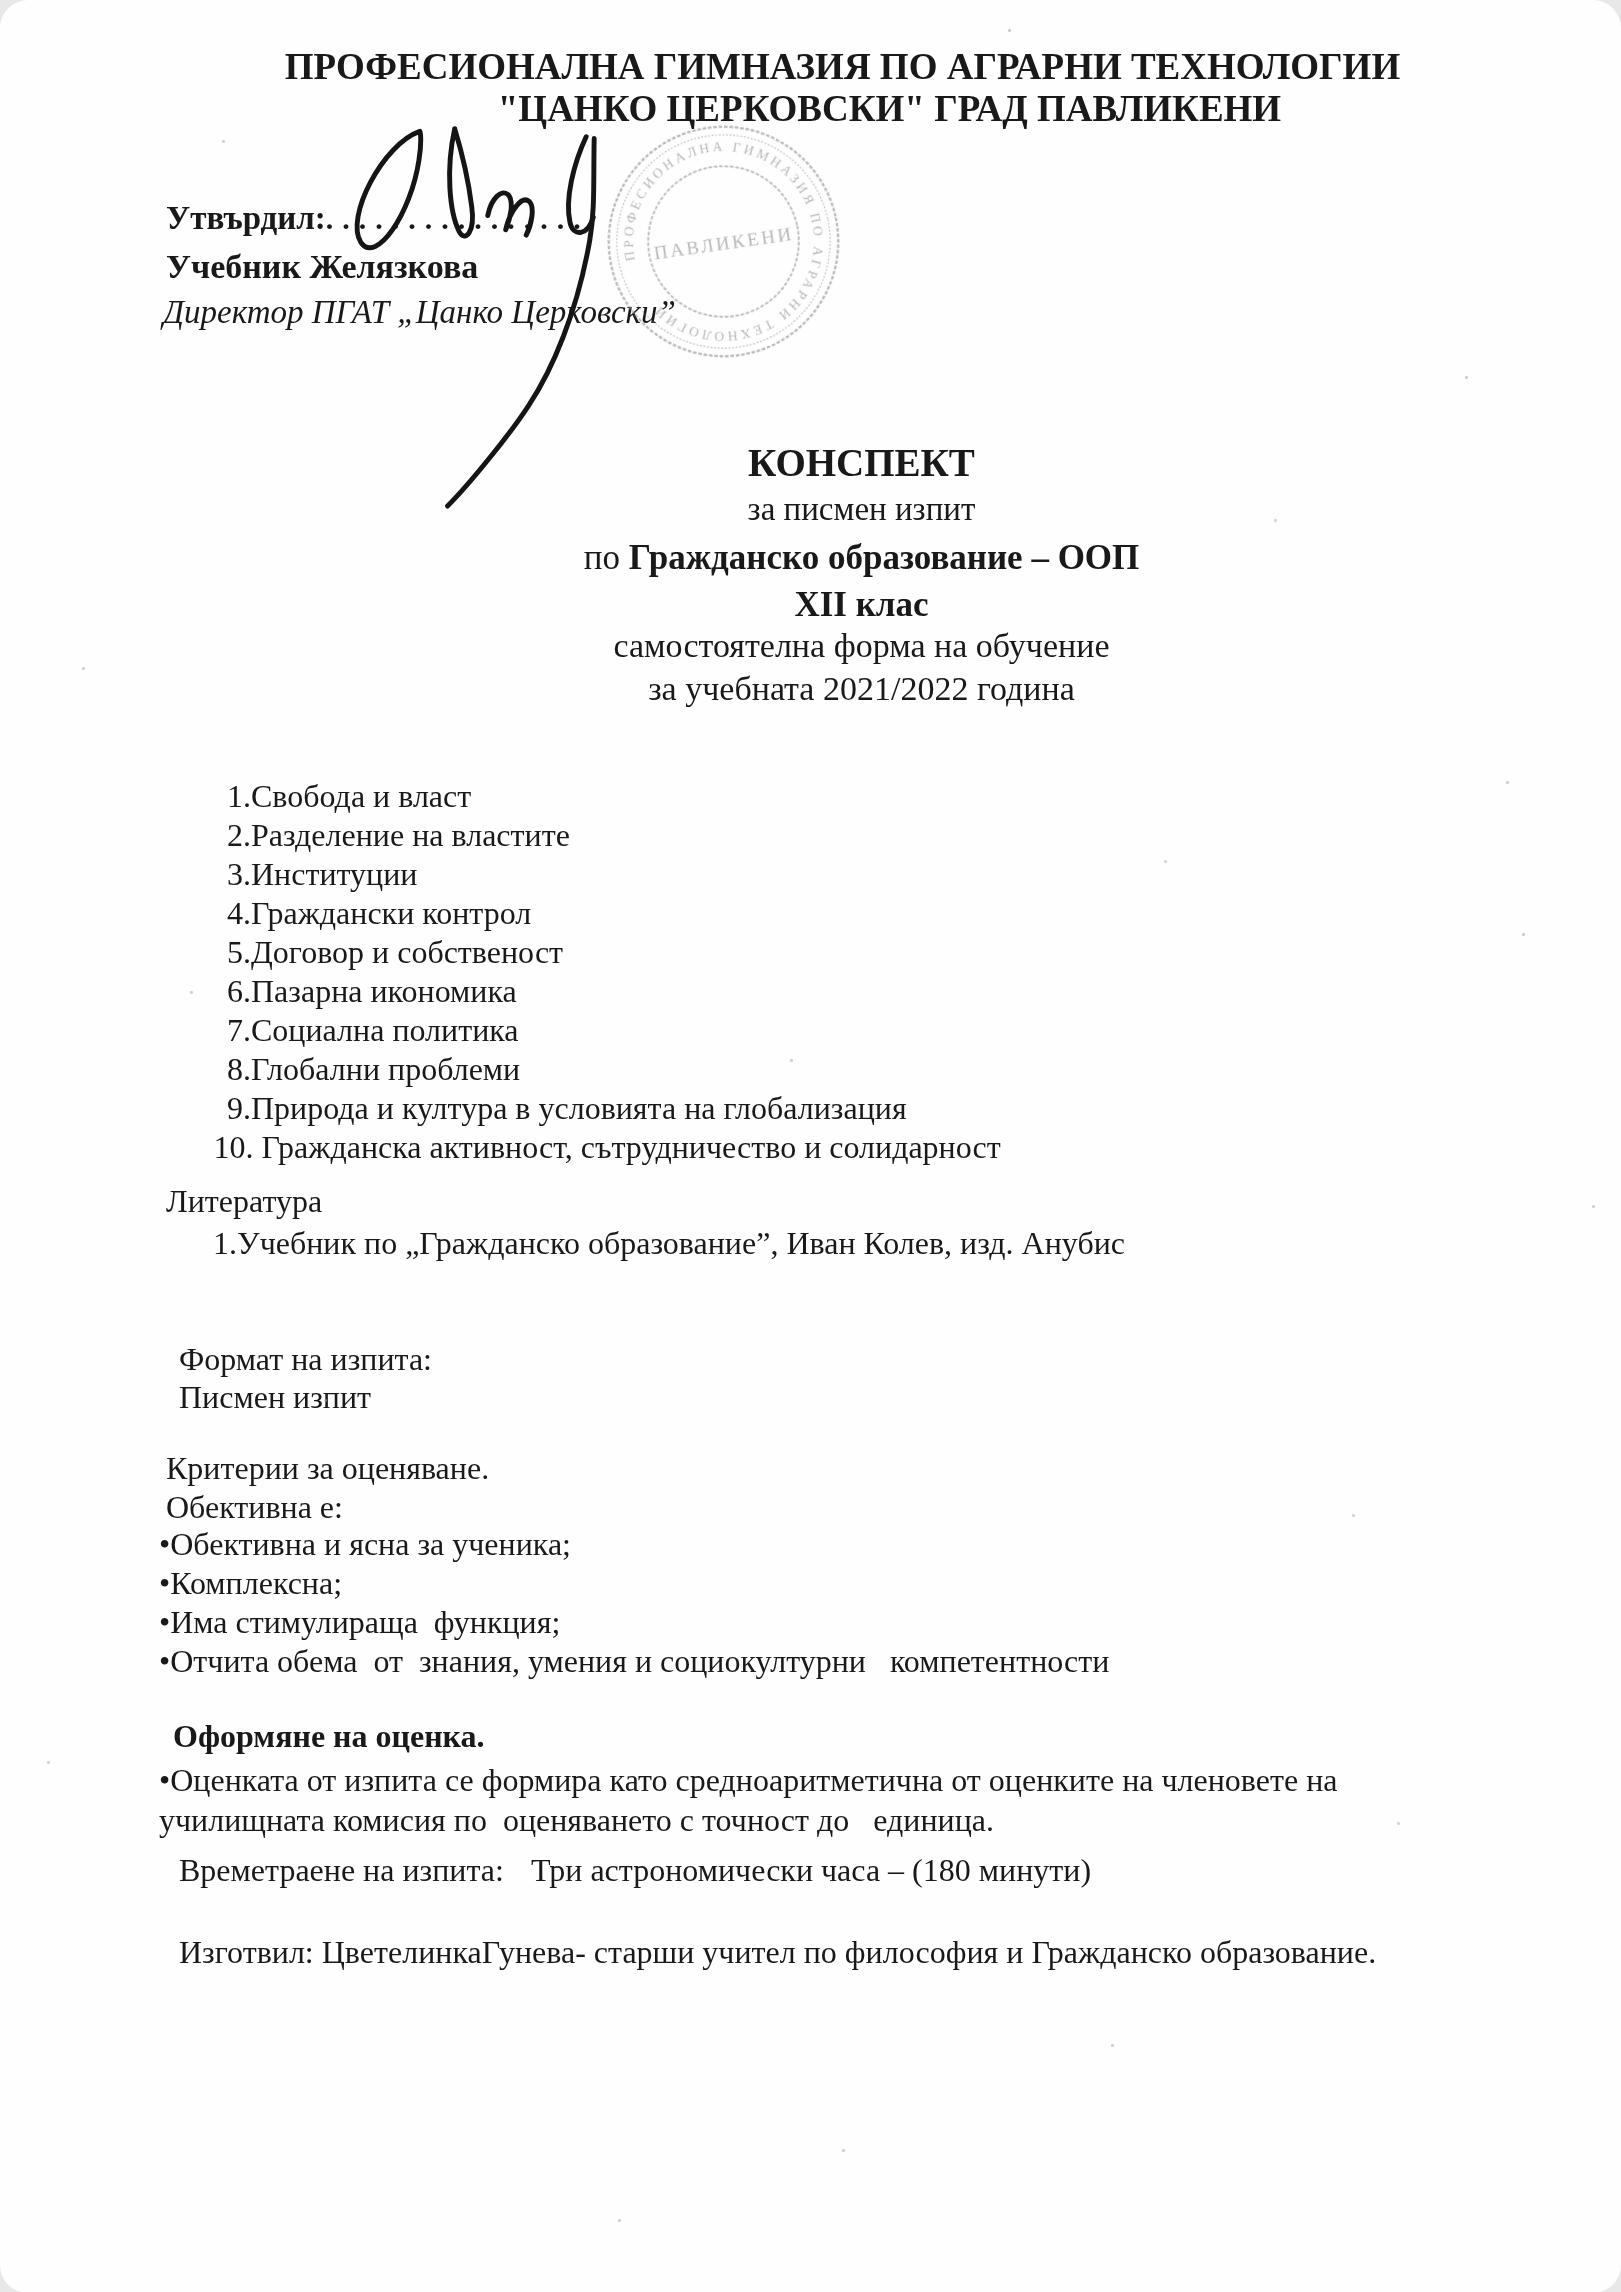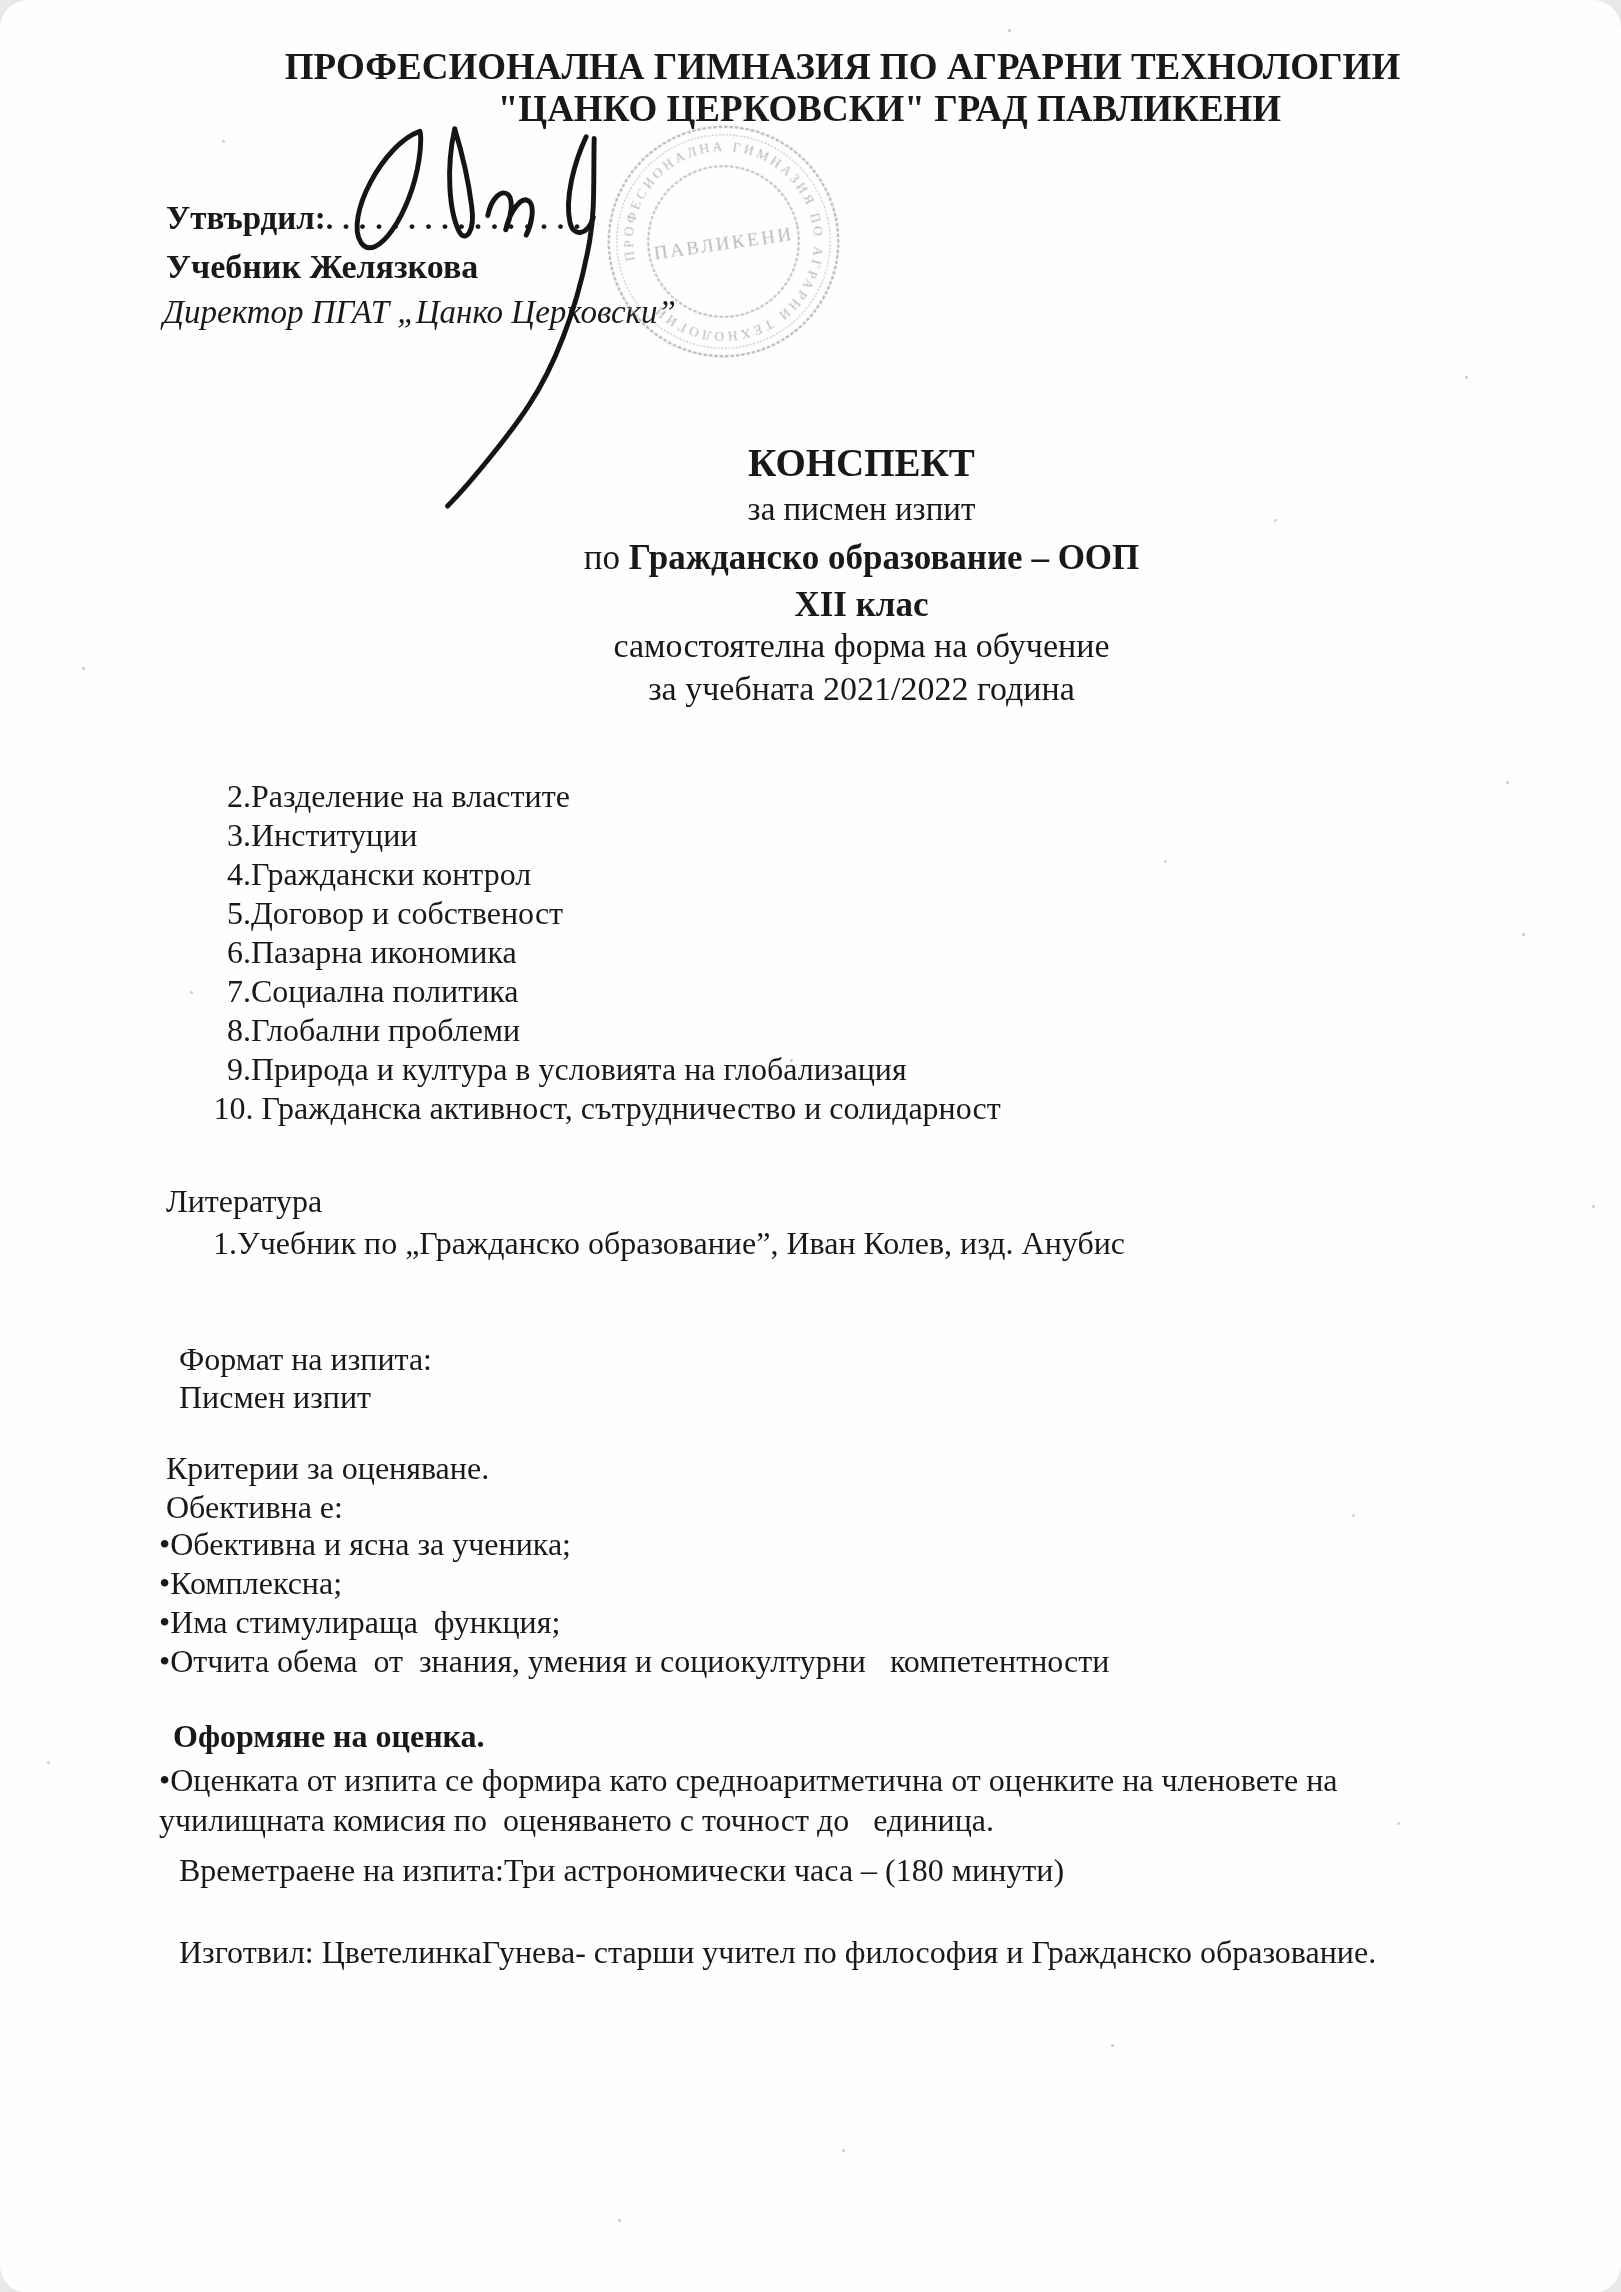--- a/index.html
+++ b/index.html
@@ -52,21 +52,21 @@
   .fmt{left:179px;top:1340px;font-size:32px;line-height:38px;}
   .u{text-decoration-thickness:2.2px;text-underline-offset:4.5px;margin-top:28px;}
   
   .crit{left:166px;top:1449px;font-size:32px;line-height:39px;}
   .bullets{left:159px;top:1525px;font-size:32px;line-height:39px;}
   
   .grade-heading{left:173px;top:1720px;font-size:32px;font-weight:700;line-height:1;}
   .grade-text{left:159px;top:1760px;font-size:32px;line-height:40px;width:1325px;}
   
   .duration{left:179px;top:1854px;font-size:32px;line-height:1;}
-  .duration .val{}
+  .duration .val{margin-left:27px;}
   
   .prepared{left:179px;top:1936px;font-size:32px;line-height:1;}
   
   .speck{width:2.7px;height:2.7px;border-radius:50%;background:transparent;opacity:.55;
     box-shadow:1008px 29px 0 #a3a3a3, 222px 140px 0 #b0b0b0, 1465px 376px 0 #a8a8a8,
       82px 667px 0 #ababab, 1274px 519px 0 #b2b2b2, 1522px 933px 0 #a5a5a5,
       324px 1399px 0 #aeaeae, 1592px 1205px 0 #a8a8a8, 47px 1761px 0 #b0b0b0,
       1111px 2044px 0 #a6a6a6, 618px 2219px 0 #ababab, 1397px 1822px 0 #b3b3b3,
       790px 1059px 0 #ababab, 1506px 781px 0 #a9a9a9, 190px 991px 0 #aeaeae,
       1352px 1514px 0 #b0b0b0, 842px 2149px 0 #a9a9a9, 1164px 860px 0 #b4b4b4;}
@@ -107,20 +107,21 @@
   <div class="abs titleblock">
     <div class="tb1 t">КОНСПЕКТ</div>
     <div class="tb2 t">за писмен изпит</div>
     <div class="tb3"><span class="t">по </span><b class="t">Гражданско образование – ООП</b></div>
     <div class="tb4 t">XII клас</div>
     <div class="tb5 t">самостоятелна форма на обучение</div>
     <div class="tb6 t">за учебната 2021/2022 година</div>
   </div>
 
   <div class="abs topics">
+    <div class="t">1.Свобода и власт</div>
     <div class="t">2.Разделение на властите</div>
     <div class="t">3.Институции</div>
     <div class="t">4.Граждански контрол</div>
     <div class="t">5.Договор и собственост</div>
     <div class="t">6.Пазарна икономика</div>
     <div class="t">7.Социална политика</div>
     <div class="t">8.Глобални проблеми</div>
     <div class="t">9.Природа и култура в условията на глобализация</div>
     <div class="t topic-last">10. Гражданска активност, сътрудничество и солидарност</div>
   </div>

